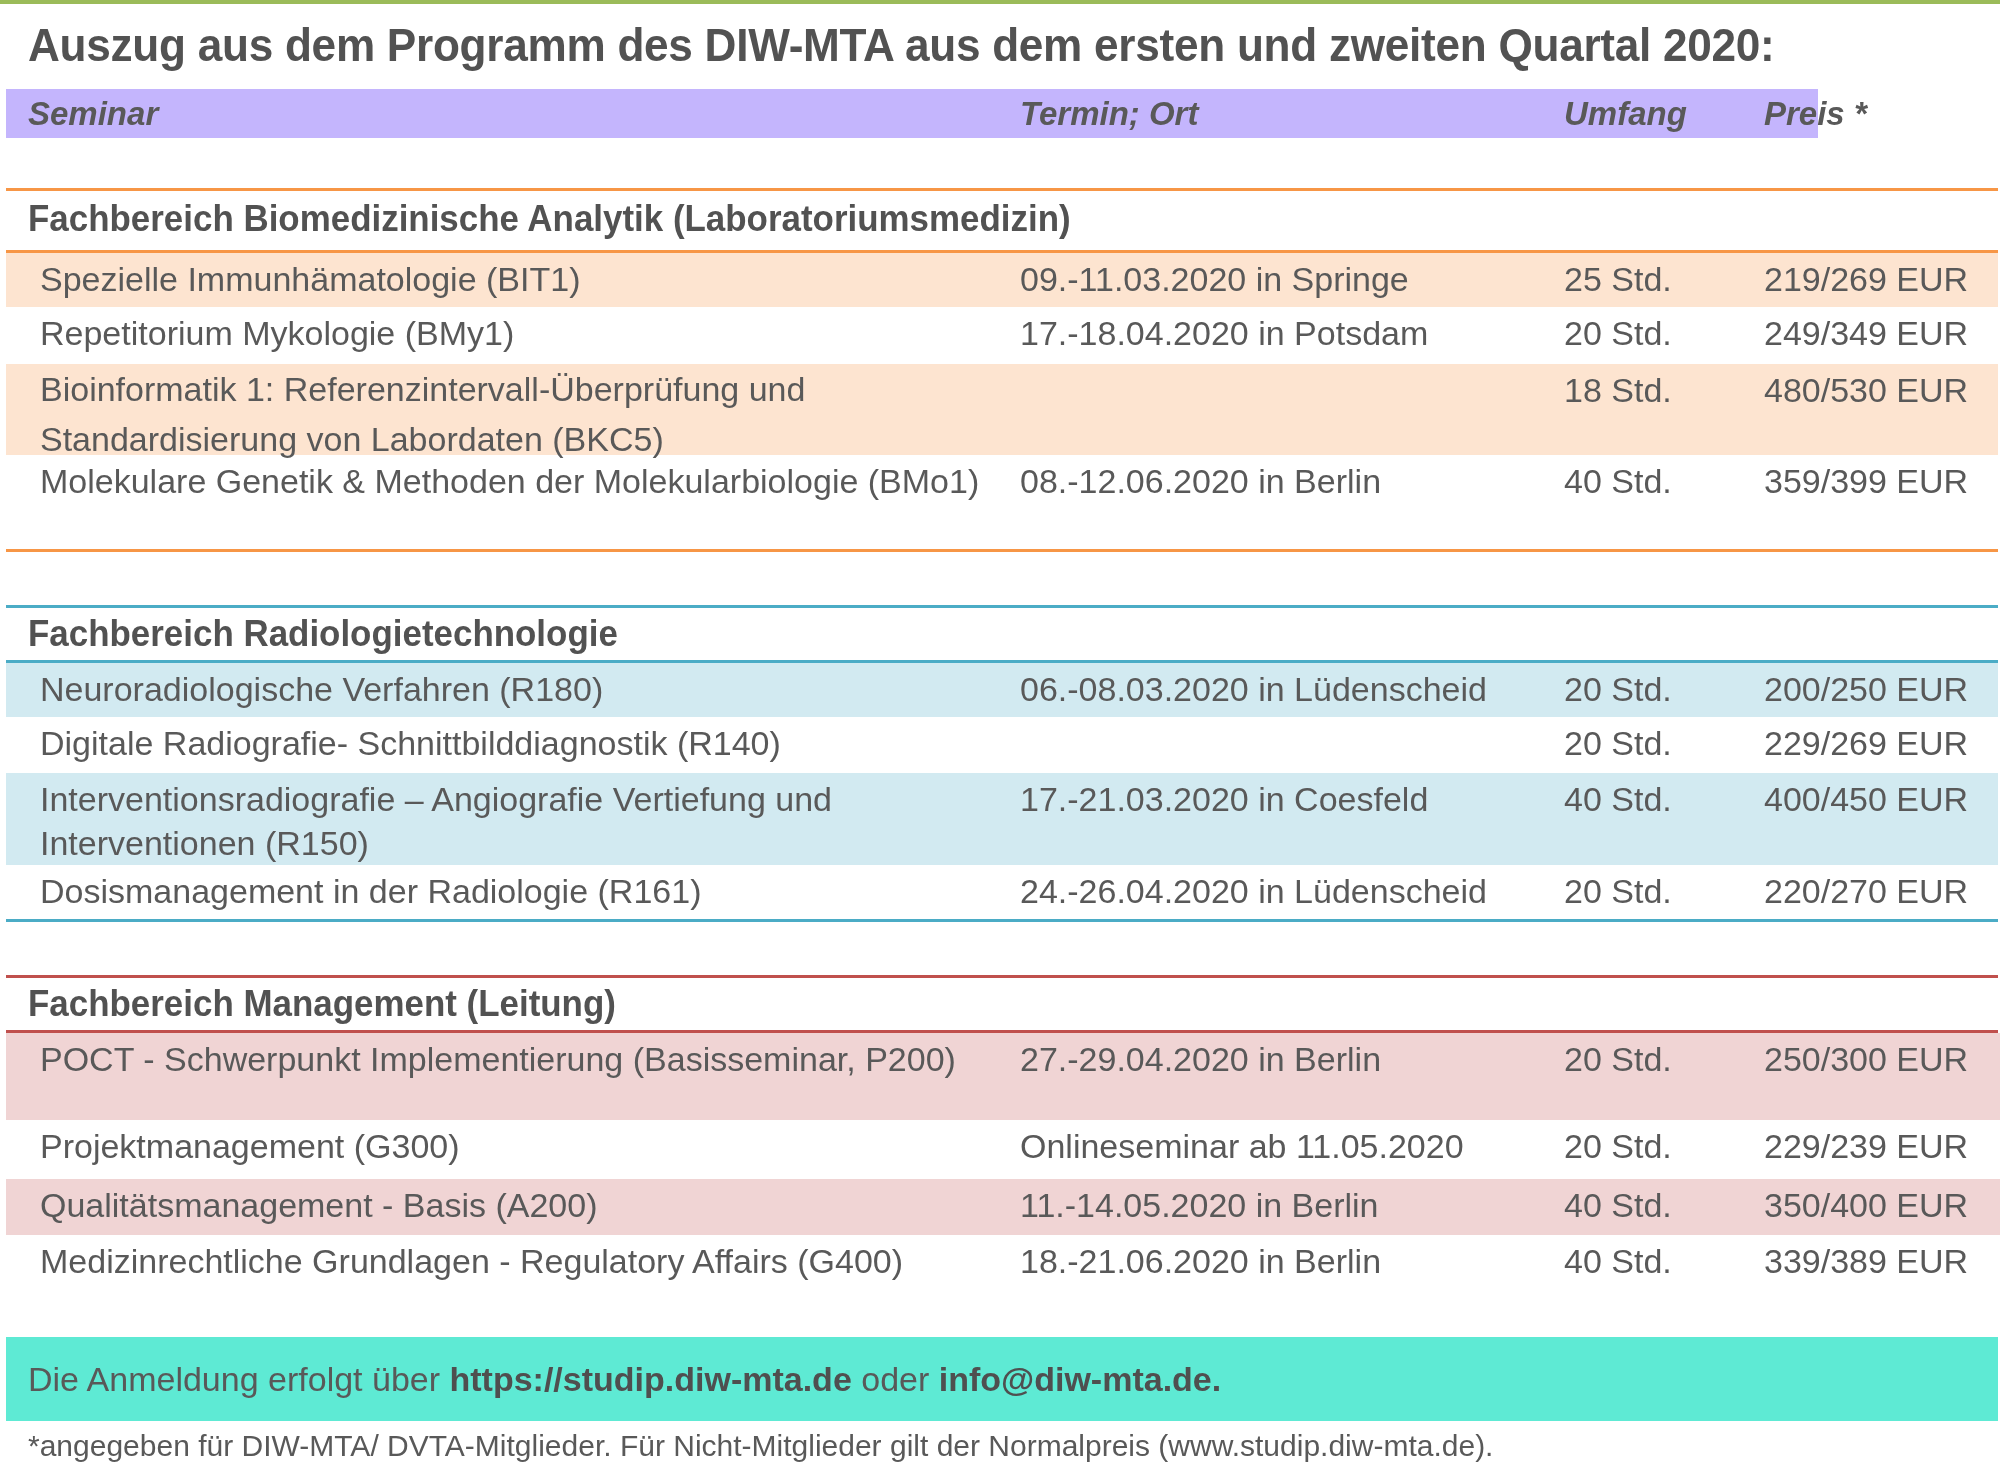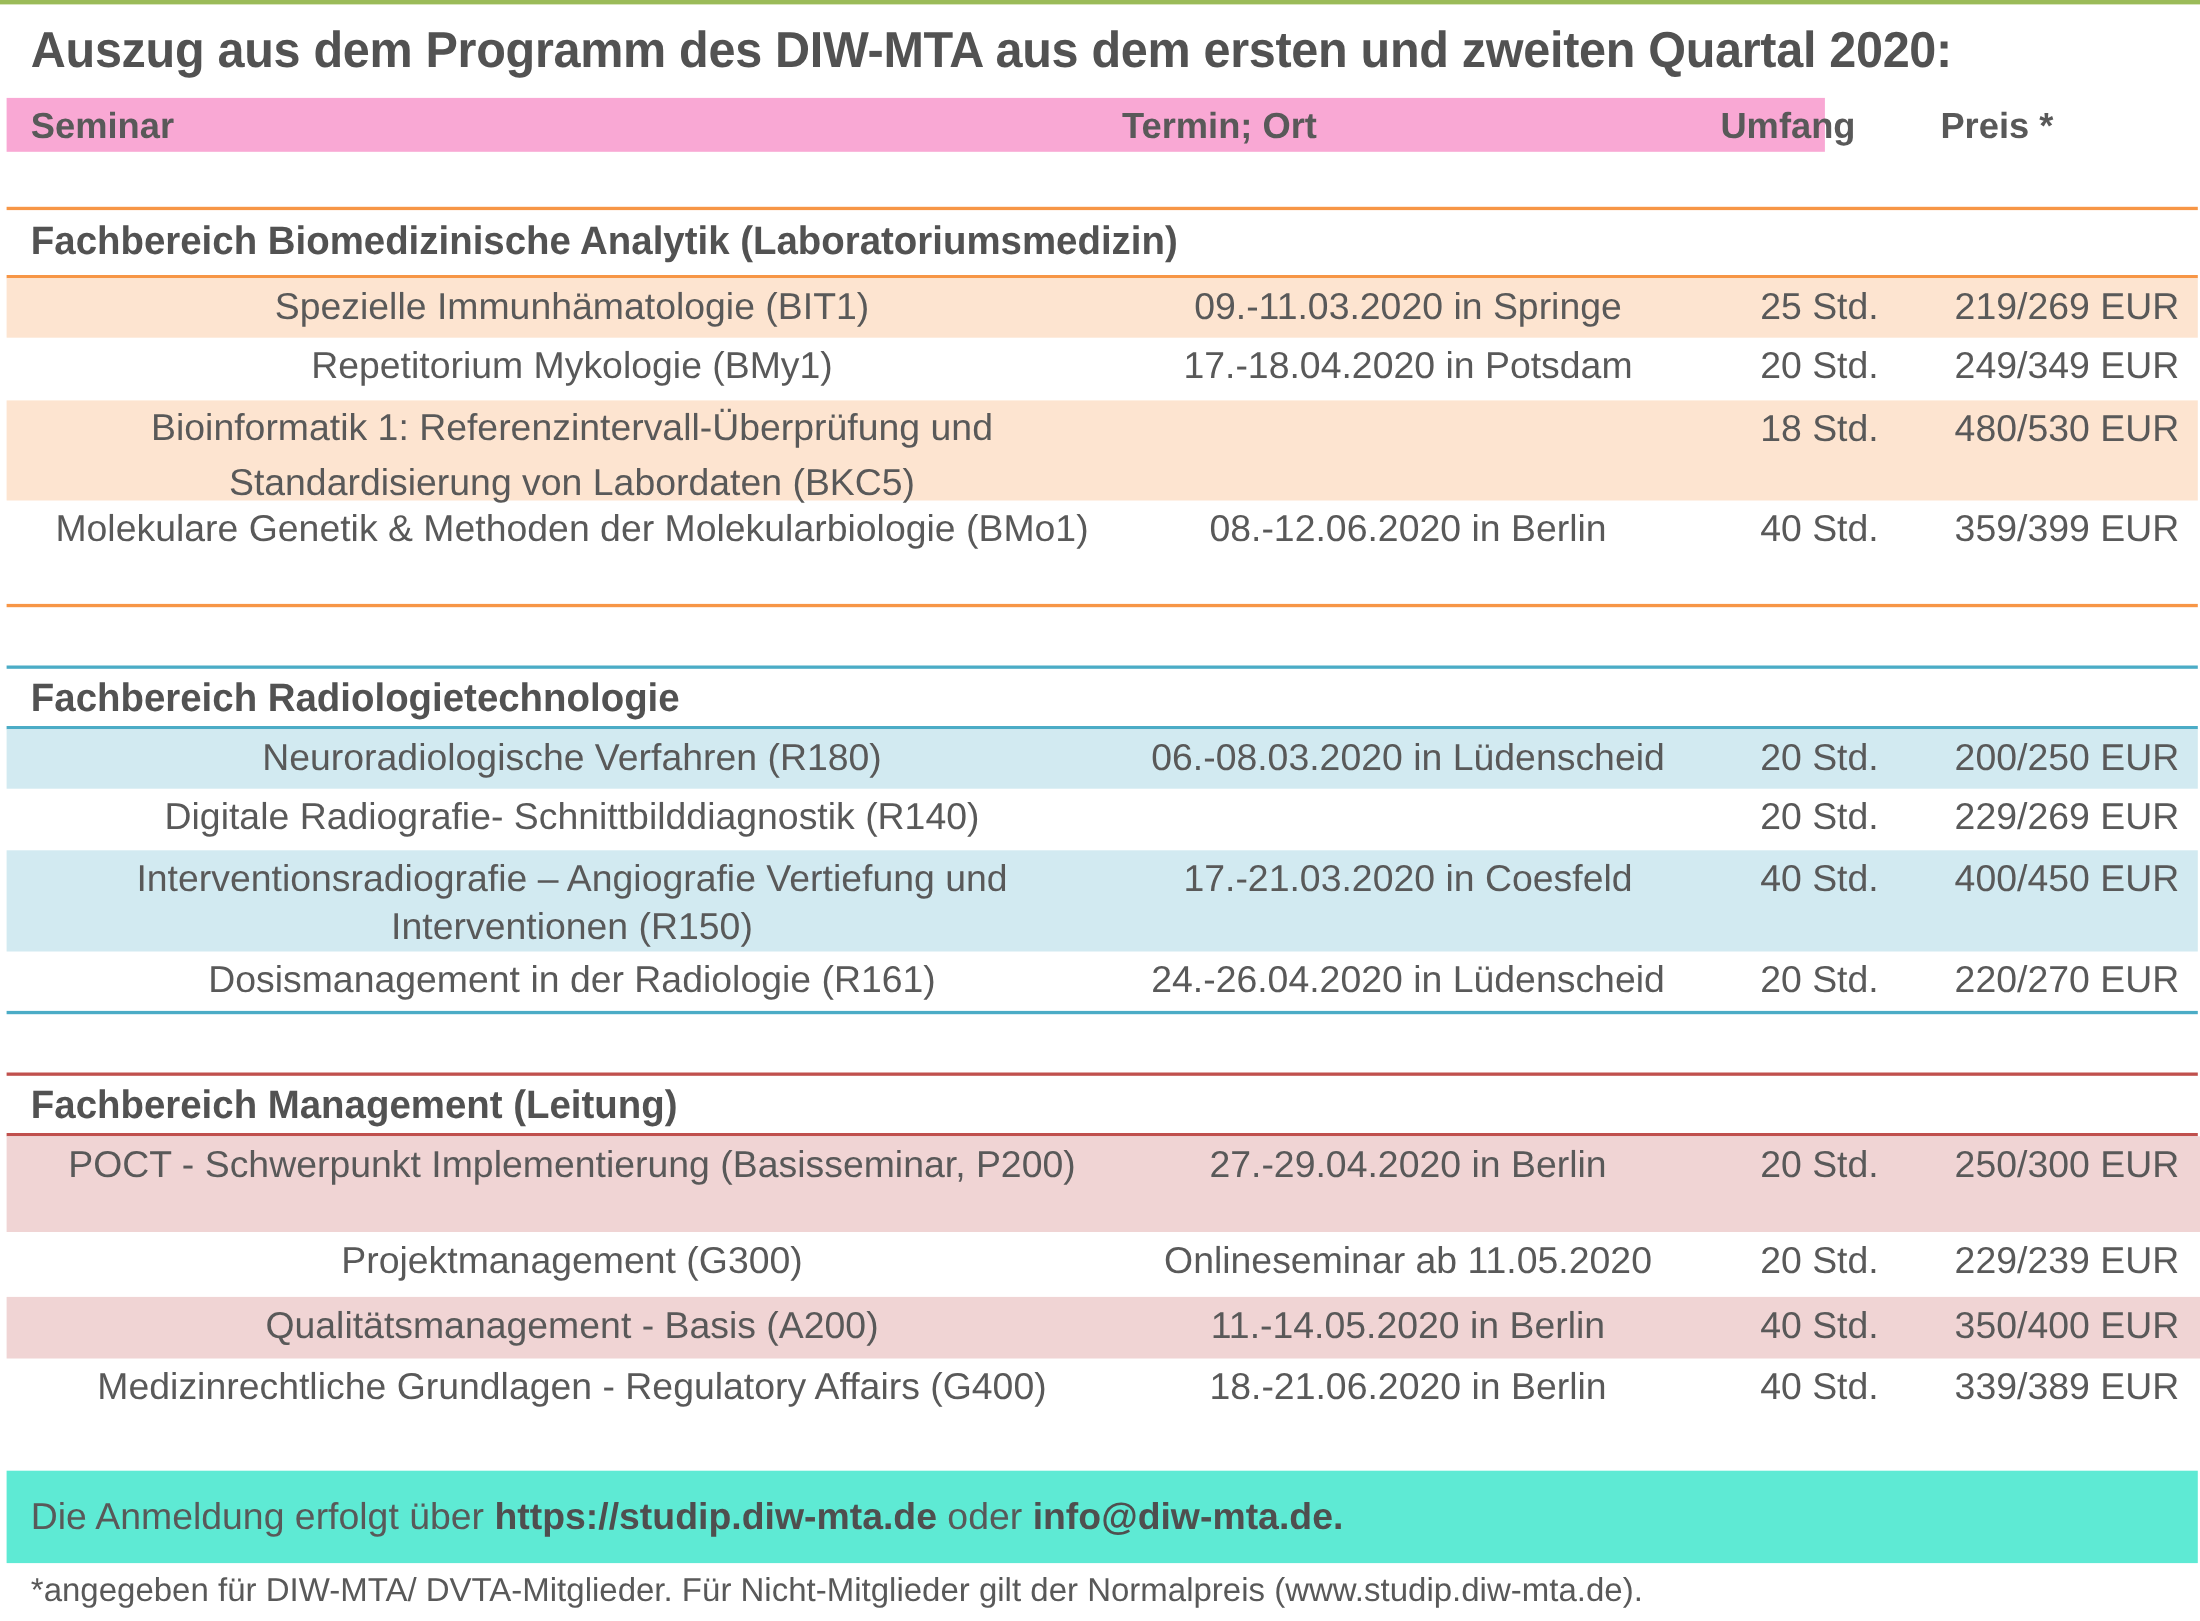--- a/index.html
+++ b/index.html
@@ -1,23 +1,23 @@
 <!DOCTYPE html>
 <html><head>
 <meta charset="utf-8">
 <style>
   html, body { margin:0; padding:0; background:#ffffff; }
   body { width:2000px; height:1474px; position:relative; overflow:hidden;
          font-family:"Liberation Sans", sans-serif; color:#595959; }
   .abs { position:absolute; }
   .topline { left:0; top:0; width:2000px; height:4px; background:#9bbb59; }
   .title { left:28px; top:18px; font-size:46px; font-weight:bold; color:#525252; letter-spacing:-0.3px; white-space:nowrap; transform:scaleX(0.96); transform-origin:left; }
-  .hdr { left:6px; top:89px; width:1653px; height:49px; background:#f9a8d4; }
+  .hdr { left:6px; top:89px; width:1812px; height:49px; background:#c4b5fd;font-style:italic; }
   .hcell { position:absolute; top:0; height:49px; line-height:49px; font-size:33px; font-weight:bold; color:#595959; white-space:nowrap; }
-  .section { position:absolute; left:6px; width:1992px;text-align:center; }
+  .section { position:absolute; left:6px; width:1992px; }
   .line { position:absolute; left:0; width:1992px; height:3px; }
   .sechead { position:absolute; left:22px; font-size:36px; font-weight:bold; color:#525252; white-space:nowrap; transform:scaleX(0.97); transform-origin:left; }
   .row { position:absolute; left:0; width:1992px; }
   .cell { position:absolute; top:0; font-size:34px; color:#595959; line-height:44px; padding-top:4px; }
   .c1 { left:22px; width:960px;margin-left:12px; }
   .c2 { left:1014px; width:520px; white-space:nowrap; }
   .c3 { left:1558px; width:180px; white-space:nowrap; }
   .c4 { left:1758px; width:230px; white-space:nowrap; }
   .orange { background:#f79646; }
   .blue { background:#4bacc6; }

